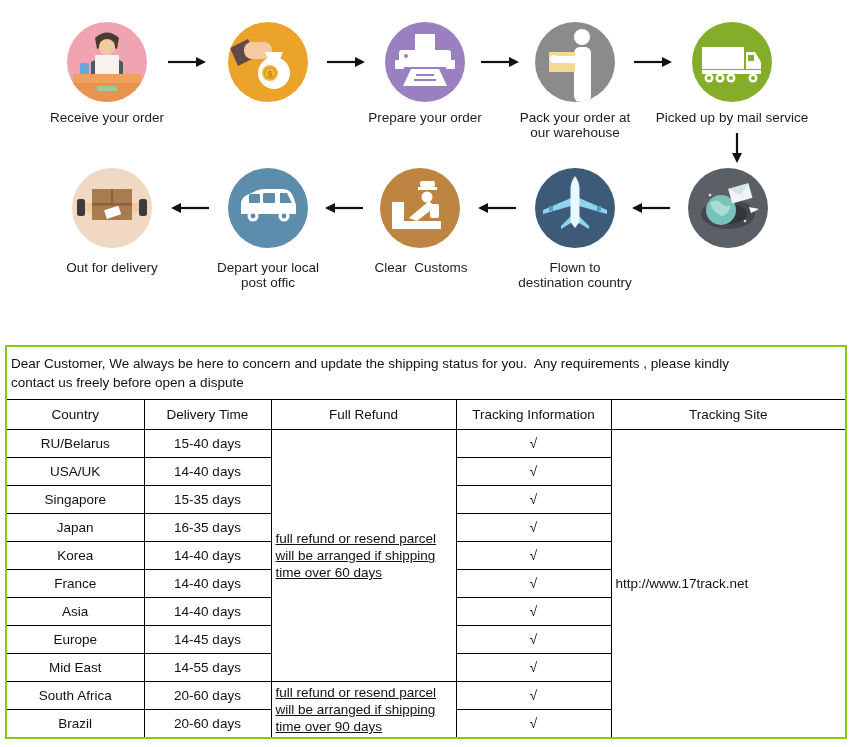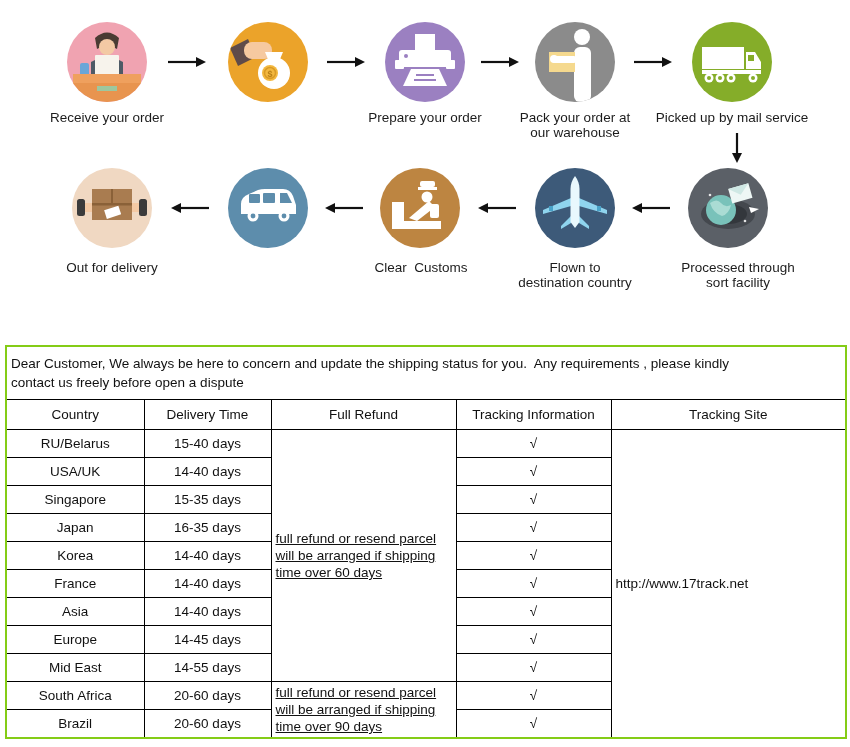--- a/index.html
+++ b/index.html
@@ -130,22 +130,20 @@
       <path d="M22 35 q7 -5 11 0 t10 2 q-2 9 -9 11 q-9 -3 -12 -13" fill="#aadcd4"></path>
       <g transform="rotate(-16 52 26)">
         <rect x="42" y="18" width="21" height="15" fill="#eef7f5"></rect>
         <polygon points="42,18 52.5,27 63,18" fill="#cfe8e4"></polygon>
       </g>
       <polygon points="61,39 71,41 63,45" fill="#fff"></polygon>
       <circle cx="22" cy="27" r="1.3" fill="#fff" opacity=".85"></circle>
       <circle cx="57" cy="53" r="1.3" fill="#fff" opacity=".85"></circle>
     </svg>
   </div>
-  <div class="lbl" style="left:738px;top:260px">Processed through
-sort facility</div>
 
   <svg class="arrow" style="left:632px;top:201px" width="38" height="14">
     <path d="M9 7 H38" stroke="#111" stroke-width="2.2"></path>
       <polygon points="10,2 0,7 10,12" fill="#111"></polygon>
     </svg>
 
   <div class="circle" style="left: 535px; top: 168px; background-color: rgb(61, 90, 121);">
     <svg viewBox="0 0 80 80">
       <polygon points="36,30 8,42 8,46 36,38" fill="#8fd4ee"></polygon>
       <polygon points="44,30 72,42 72,46 44,38" fill="#8fd4ee"></polygon>
@@ -186,20 +184,22 @@
       <path d="M13 46 L13 36 Q13 29 21 26 L30 22 Q33 21 37 21 L55 21 Q62 21 65 28 L68 37 L68 46 Z" fill="#fff"></path>
       <rect x="21" y="26" width="11" height="9" rx="1" fill="#5d8dac"></rect>
       <rect x="35" y="25" width="12" height="10" rx="1" fill="#5d8dac"></rect>
       <polygon points="52,25 59,25 64,35 52,35" fill="#5d8dac"></polygon>
       <circle cx="25" cy="48" r="5.5" fill="#fff"></circle>
         <circle cx="25" cy="48" r="2.4" fill="#5d8dac"></circle>
       <circle cx="56" cy="48" r="5.5" fill="#fff"></circle>
         <circle cx="56" cy="48" r="2.4" fill="#5d8dac"></circle>
     </svg>
   </div>
+  <div class="lbl" style="left:268px;top:260px">Depart your local
+post offic</div>
 
   <svg class="arrow" style="left:171px;top:201px" width="38" height="14">
     <path d="M9 7 H38" stroke="#111" stroke-width="2.2"></path>
       <polygon points="10,2 0,7 10,12" fill="#111"></polygon>
     </svg>
 
   <div class="circle" style="left: 72px; top: 168px; background-color: rgb(240, 216, 194);">
     <svg viewBox="0 0 80 80">
       <rect x="5" y="31" width="8" height="17" rx="2.5" fill="#3b3b3b"></rect>
       <rect x="67" y="31" width="8" height="17" rx="2.5" fill="#3b3b3b"></rect>

